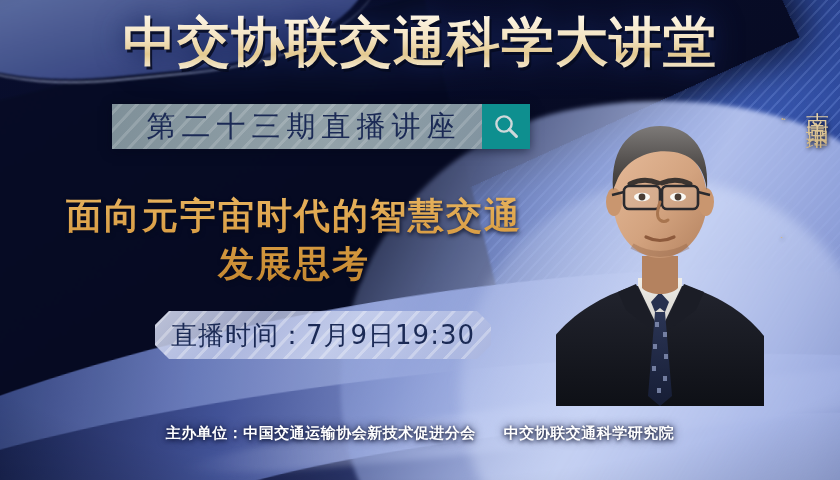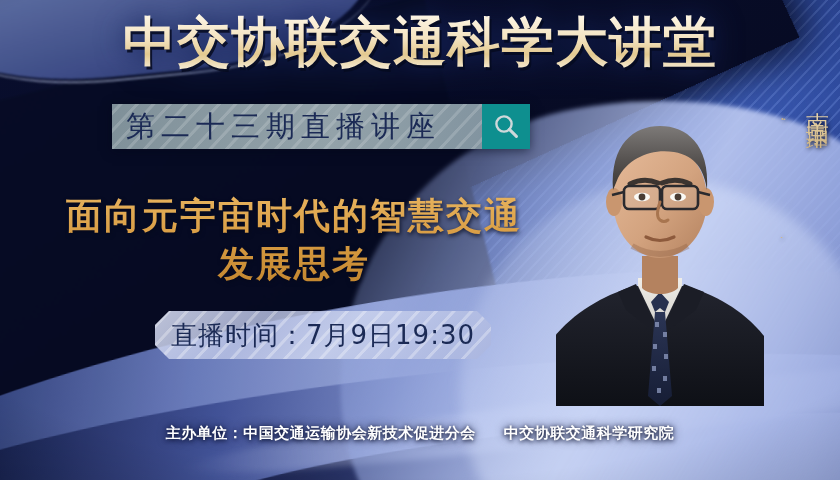--- a/index.html
+++ b/index.html
@@ -144,21 +144,21 @@
   
   .episode-bar{
     position:absolute;left:112px;top:104px;
     width:418px;height:45px;
     display:flex;align-items:stretch;
     box-shadow:0 2px 10px rgba(4,8,26,.55);
   }
   .episode-field{
     position:relative;flex:1;
     background:linear-gradient(100deg,#7f9099 0%,#8b9ba3 35%,#93a2a9 60%,#8294a0 100%);
-    display:flex;align-items:center;justify-content:flex-start;
+    display:flex;align-items:center;justify-content:center;
     overflow:hidden;
   }
   .episode-field::after{
     content:"";position:absolute;inset:0;
     background:repeating-linear-gradient(-47deg,
       rgba(255,255,255,0) 0px, rgba(255,255,255,0) 5px,
       rgba(255,255,255,.16) 5.6px, rgba(255,255,255,.16) 8px,
       rgba(255,255,255,0) 8.6px, rgba(255,255,255,0) 12px);
     pointer-events:none;
   }

